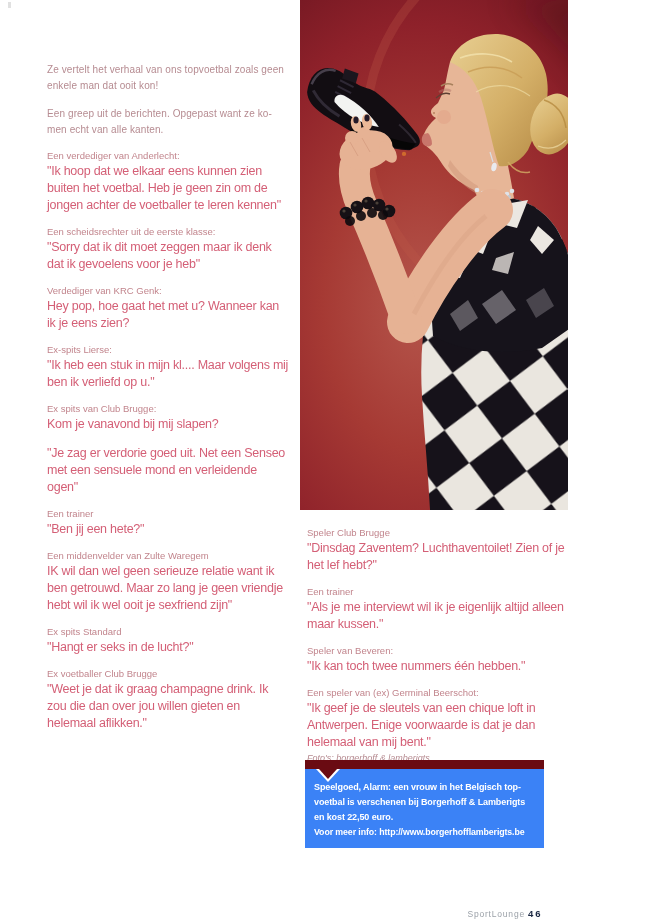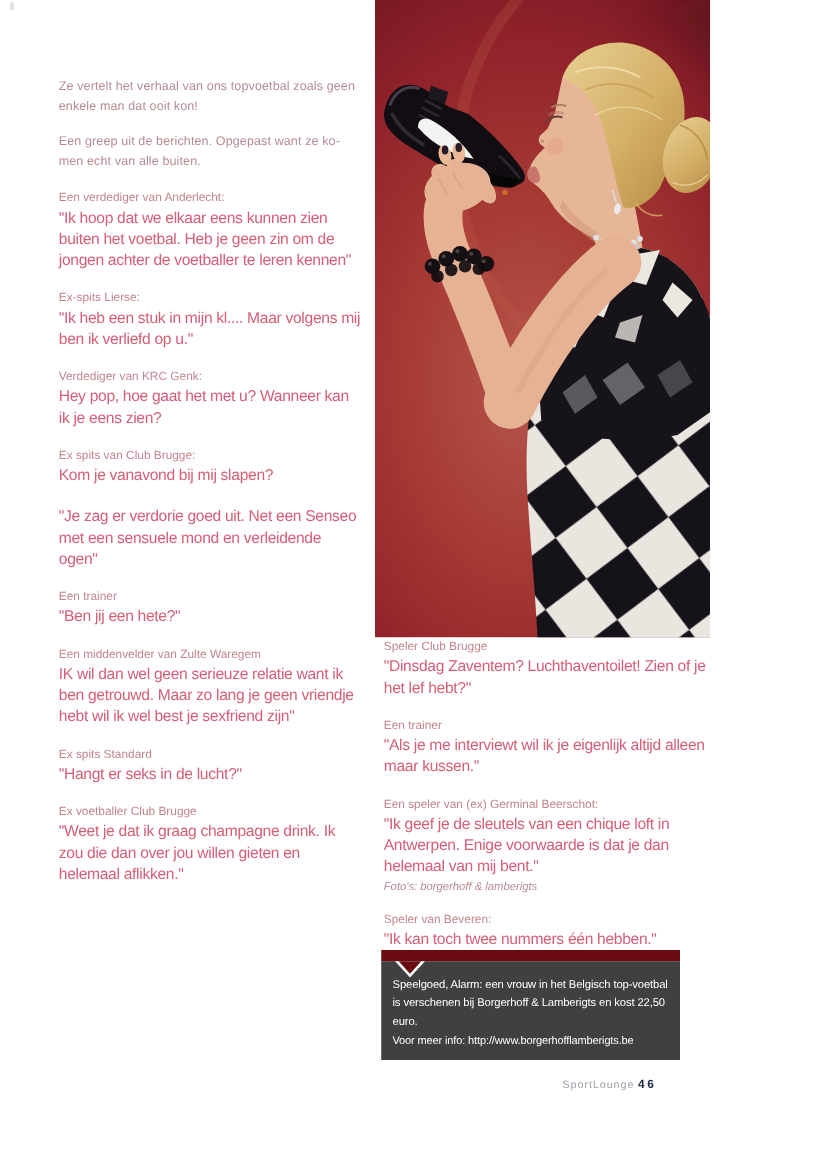--- a/index.html
+++ b/index.html
@@ -6,43 +6,43 @@
   .page{position:relative;width:568px;height:920px;background:#ffffff;overflow:hidden;
         font-family:"Liberation Sans",sans-serif;}
   .speck{position:absolute;left:8px;top:2px;width:3px;height:6px;background:#c9c9c9;opacity:.55;}
 
   
   .photo{position:absolute;left:300px;top:0;width:350px;height:510px;}
   .photo svg{display:block;}
 
   
   .col-left{position:absolute;left:47px;top:62px;width:242px;}
-  .col-right{position:absolute;left:307px;top:496px;width:258px;}
+  .col-right{position:absolute;left:307px;top:526px;width:258px;}
   .intro-p{margin:0 0 13px;font-size:10px;line-height:15.5px;color:#b68b91;letter-spacing:.1px;}
-  .qsec{margin:16px 0 12px;}
+  .qsec{margin:1px 0 12px;}
   .qlabel{margin:0;font-size:9.5px;line-height:12px;color:#c2858d;}
   .qtext{margin:1px 0 0;font-size:12.5px;line-height:17px;color:#d45f76;letter-spacing:-.25px;}
   .credit{margin:2px 0 0;font-size:9px;font-style:italic;color:#b68b91;}
 
   
   .infobox{position:absolute;left:305px;top:760px;width:239px;}
   .infobox .bar{position:relative;height:9px;background:#6a0b12;}
   .notch-white{position:absolute;left:11px;top:9px;width:0;height:0;
                border-left:12px solid transparent;border-right:12px solid transparent;
                border-top:13px solid #ffffff;}
   .notch-dark{position:absolute;left:14px;top:9px;width:0;height:0;
               border-left:9px solid transparent;border-right:9px solid transparent;
               border-top:10px solid #6a0b12;}
-  .box-body{background:#404040;color:#ffffff;padding:11px 9px 8px;
-            font-size:9px;font-weight:normal;line-height:15px;letter-spacing:-.1px;}
+  .box-body{background:#3b82f6;color:#ffffff;padding:11px 9px 8px;
+            font-size:9px;font-weight:bold;line-height:15px;letter-spacing:-.1px;}
   .box-body p{margin:0;}
   .box-body .infoline{white-space:nowrap;font-size:8.8px;}
 
   
-  .footer{position:absolute;top:862px;left:450px;width:110px;text-align:left;
+  .footer{position:absolute;top:908px;left:450px;width:110px;text-align:center;
           font-size:8.5px;color:#9ba1a8;letter-spacing:.8px;}
   .footer .num{color:#1a2742;font-weight:bold;font-size:9.5px;letter-spacing:2px;margin-left:3px;}
 </style>
 </head>
 <body>
 
 <div class="page">
 
   <div class="speck"></div>
 
@@ -172,76 +172,80 @@
           <circle cx="55" cy="205" r="1.6"></circle>
           <circle cx="66" cy="201" r="1.6"></circle>
         <circle cx="77" cy="203" r="1.6"></circle>
           <circle cx="87" cy="209" r="1.6"></circle>
       </g>
     </svg>
   </div>
 
   <div class="col-left">
     <p class="intro-p">Ze vertelt het verhaal van ons topvoetbal zoals geen enkele man dat ooit kon!</p>
-    <p class="intro-p">Een greep uit de berichten. Opgepast want ze ko-men echt van alle buiten.</p>
+    <p class="intro-p">Een greep uit de berichten. Opgepast want ze ko-men echt van alle kanten.</p>
 
     <div class="qsec">
       <p class="qlabel">Een verdediger van Anderlecht:</p>
       <p class="qtext">"Ik hoop dat we elkaar eens kunnen zien buiten het voetbal. Heb je geen zin om de jongen achter de voetballer te leren kennen"</p>
     </div>
     <div class="qsec">
+      <p class="qlabel">Een scheidsrechter uit de eerste klasse:</p>
+      <p class="qtext">"Sorry dat ik dit moet zeggen maar ik denk dat ik gevoelens voor je heb"</p>
+    </div>
+    <div class="qsec">
+      <p class="qlabel">Verdediger van KRC Genk:</p>
+      <p class="qtext">Hey pop, hoe gaat het met u? Wanneer kan ik je eens zien?</p>
+    </div>
+    <div class="qsec">
       <p class="qlabel">Ex-spits Lierse:</p>
       <p class="qtext">"Ik heb een stuk in mijn kl.... Maar volgens mij ben ik verliefd op u."</p>
     </div>
     <div class="qsec">
-      <p class="qlabel">Verdediger van KRC Genk:</p>
-      <p class="qtext">Hey pop, hoe gaat het met u? Wanneer kan ik je eens zien?</p>
-    </div>
-    <div class="qsec">
       <p class="qlabel">Ex spits van Club Brugge:</p>
       <p class="qtext">Kom je vanavond bij mij slapen?</p>
     </div>
     <div class="qsec">
       <p class="qtext">"Je zag er verdorie goed uit. Net een Senseo met een sensuele mond en verleidende ogen"</p>
     </div>
     <div class="qsec">
       <p class="qlabel">Een trainer</p>
       <p class="qtext">"Ben jij een hete?"</p>
     </div>
     <div class="qsec">
       <p class="qlabel">Een middenvelder van Zulte Waregem</p>
-      <p class="qtext">IK wil dan wel geen serieuze relatie want ik ben getrouwd. Maar zo lang je geen vriendje hebt wil ik wel best je sexfriend zijn"</p>
+      <p class="qtext">IK wil dan wel geen serieuze relatie want ik ben getrouwd. Maar zo lang je geen vriendje hebt wil ik wel ooit je sexfriend zijn"</p>
     </div>
     <div class="qsec">
       <p class="qlabel">Ex spits Standard</p>
       <p class="qtext">"Hangt er seks in de lucht?"</p>
     </div>
     <div class="qsec">
       <p class="qlabel">Ex voetballer Club Brugge</p>
       <p class="qtext">"Weet je dat ik graag champagne drink. Ik zou die dan over jou willen gieten en helemaal aflikken."</p>
     </div>
   </div>
 
   <div class="col-right">
     <div class="qsec">
       <p class="qlabel">Speler Club Brugge</p>
       <p class="qtext">"Dinsdag Zaventem? Luchthaventoilet! Zien of je het lef hebt?"</p>
     </div>
     <div class="qsec">
       <p class="qlabel">Een trainer</p>
       <p class="qtext">"Als je me interviewt wil ik je eigenlijk altijd alleen maar kussen."</p>
+    </div>
+    <div class="qsec">
+      <p class="qlabel">Speler van Beveren:</p>
+      <p class="qtext">"Ik kan toch twee nummers één hebben."</p>
     </div>
     <div class="qsec">
       <p class="qlabel">Een speler van (ex) Germinal Beerschot:</p>
       <p class="qtext">"Ik geef je de sleutels van een chique loft in Antwerpen. Enige voorwaarde is dat je dan helemaal van mij bent."</p>
       <p class="credit">Foto's: borgerhoff &amp; lamberigts</p>
-    </div>
-    <div class="qsec">
-      <p class="qlabel">Speler van Beveren:</p>
-      <p class="qtext">"Ik kan toch twee nummers één hebben."</p>
     </div>
   </div>
 
   <div class="infobox">
     <div class="bar">
       <div class="notch-white"></div>
       <div class="notch-dark"></div>
     </div>
     <div class="box-body">
       <p>Speelgoed, Alarm: een vrouw in het Belgisch top-voetbal is verschenen bij Borgerhoff &amp; Lamberigts en kost 22,50 euro.</p>

